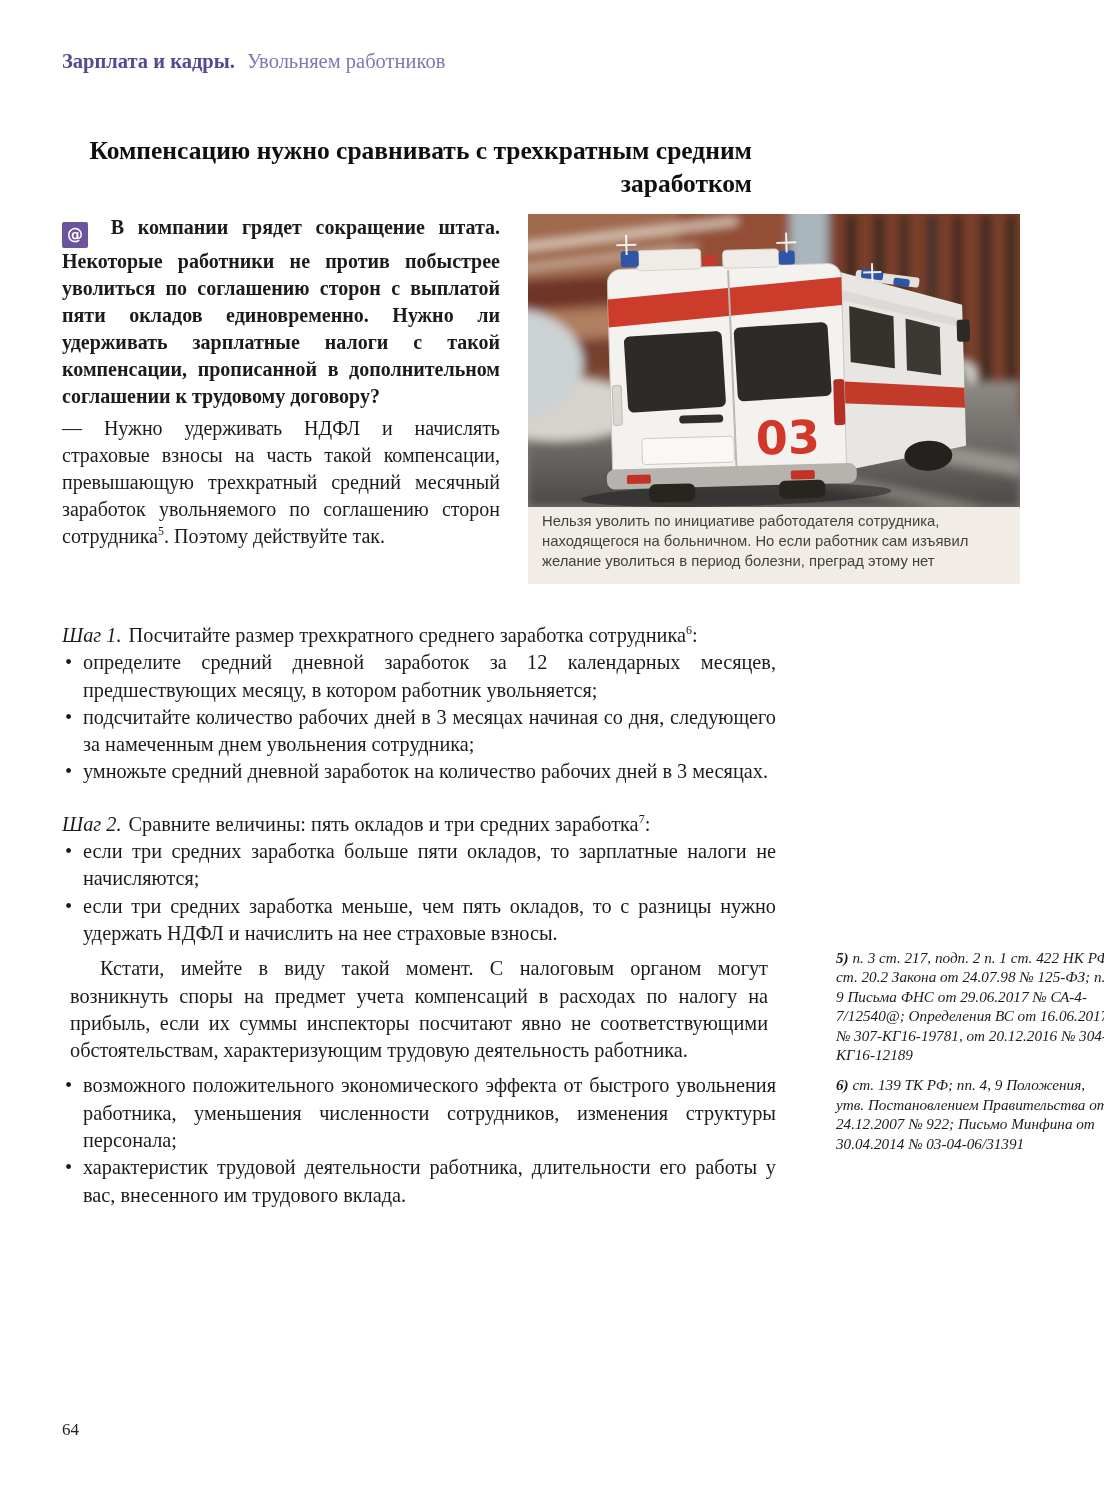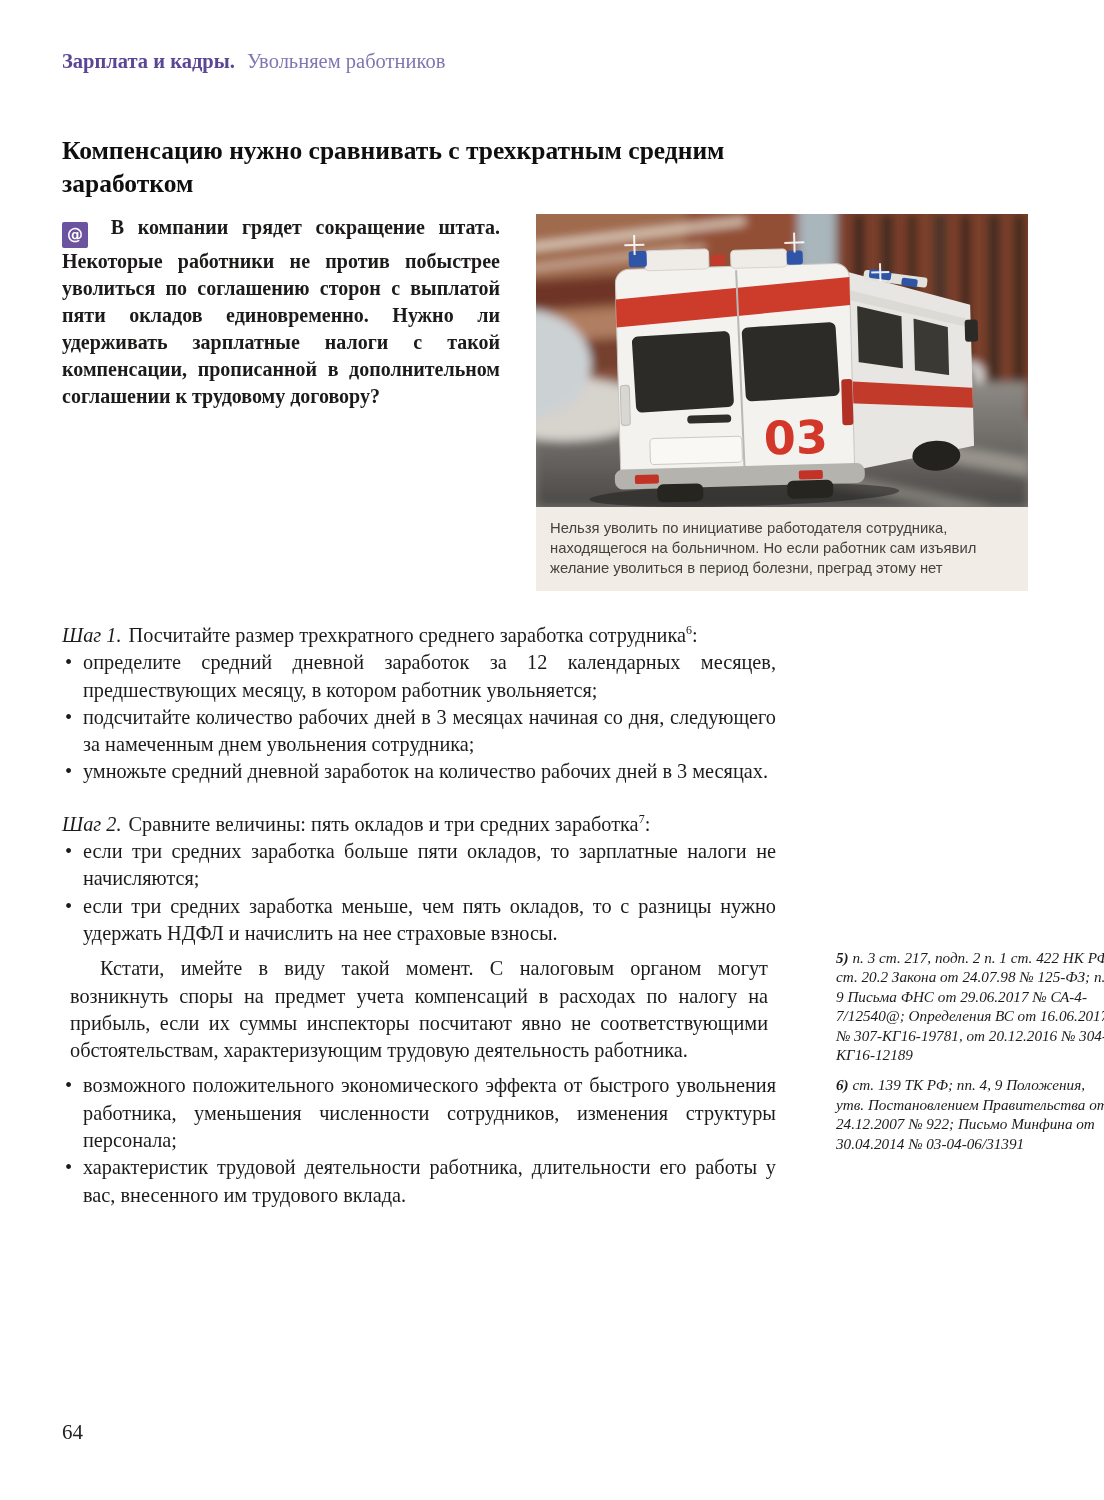--- a/index.html
+++ b/index.html
@@ -7,75 +7,78 @@
     position:relative; width:1104px; height:1500px; background:#ffffff;
     font-family:"Liberation Serif", serif; color:#1c1b1a; overflow:hidden;border-radius:18px;
   }
   
   .hdr { position:absolute; top:50px; left:62px; font-size:20.5px; white-space:nowrap; }
   .hdr .brand { color:#5a4793; font-weight:bold; }
   .hdr .sub { color:#8275b2; margin-left:7px; }
   
   .title {
     position:absolute; top:134px; left:62px; width:690px; margin:0;
-    font-size:25.5px; line-height:33px; font-weight:bold; color:#0f0f0f;
+    font-size:25.5px; line-height:33px; font-weight:bold; color:#0f0f0f;text-align:right;
   }
   
-  .two-col { position:absolute; top:214px; left:62px; width:958px; display:flex; gap:36px; }
+  .two-col { position:absolute; top:214px; left:62px; width:958px; display:flex; gap:28px; }
   .left-col { width:438px; flex:0 0 438px; font-size:20px; line-height:27px; text-align:justify; }
   .question { margin:0; font-weight:bold; }
   .at-badge {
     display:inline-flex; width:26px; height:26px; background:#6b539f; color:#fff;
     font-size:16px; font-weight:bold; align-items:center; justify-content:center;
     border-radius:2px; margin-right:9px; vertical-align:-6px;
     font-family:"DejaVu Sans", sans-serif;
   }
   .answer { margin:5px 0 0 0; }
   sup.fn { font-size:12px; line-height:0; vertical-align:super; }
   
   .photo-block { margin:0; width:492px; flex:0 0 492px; }
   .photo-block svg { display:block; }
   .photo-block figcaption {
     background:#f1ece5; color:#444240;
     font-family:"Liberation Sans", sans-serif;
-    font-size:14.8px; line-height:20px; padding:11px 14px 13px;
+    font-size:14.8px; line-height:20px; padding:4px 14px 13px;
   }
   
   .steps { position:absolute; top:622px; left:62px; width:714px; font-size:20.3px; line-height:27.3px; text-align:justify; }
   .step-intro { margin:0; }
   .step-label { font-style:italic; font-weight:normal; margin-right:7px; }
   ul.blt-list { list-style:none; margin:0; padding:0; }
   li.blt { position:relative; padding-left:21px; }
   li.blt .dot { position:absolute; left:3px; }
   .block2 { margin-top:25px; }
   .para-indent { margin:8px; text-indent:30px; }
   
   .footnotes { position:absolute; top:948px; left:836px; width:278px; font-size:15.2px; line-height:19.4px; color:#1c1b1a;font-style:italic; }
   .footnotes p { margin:0 0 11px 0; }
   .fn-num { font-weight:bold; }
   
-  .page-num { position:absolute; top:1420px; left:62px; font-size:21px; color:#222; }
+  .page-num { position:absolute; top:1420px; left:62px; font-size:17px; color:#222; }
 </style>
 </head>
 <body>
 
 <div class="page">
 
   <div class="hdr">
     <span class="brand">Зарплата и кадры.</span>
     <span class="sub">Увольняем работников</span>
   </div>
 
   <h1 class="title">Компенсацию нужно сравнивать с трехкратным средним заработком</h1>
 
   <div class="two-col">
     <div class="left-col">
       <p class="question">
         <span class="at-badge">@</span>
         <span>В компании грядет сокращение штата. Некоторые работники не против побыстрее уволиться по соглашению сторон с выплатой пяти окладов единовременно. Нужно ли удерживать зарплатные налоги с такой компенсации, прописанной в дополнительном соглашении к трудовому договору?</span>
+      </p>
+      <p class="answer">
+        <span>— Нужно удерживать НДФЛ и начислять страховые взносы на часть такой компенсации, превышающую трехкратный средний месячный заработок увольняемого по соглашению сторон сотрудника</span><sup class="fn">5</sup><span>. Поэтому действуйте так.</span>
       </p>
     </div>
 
     <figure class="photo-block">
       <svg width="492" height="293" viewBox="0 0 492 293" role="img">
         <defs>
           <filter id="bgblur" x="-15%" y="-15%" width="130%" height="130%">
               <feGaussianBlur stdDeviation="5"></feGaussianBlur>
             </filter>
           <linearGradient id="roadg" x1="0" y1="0" x2="0" y2="1">

